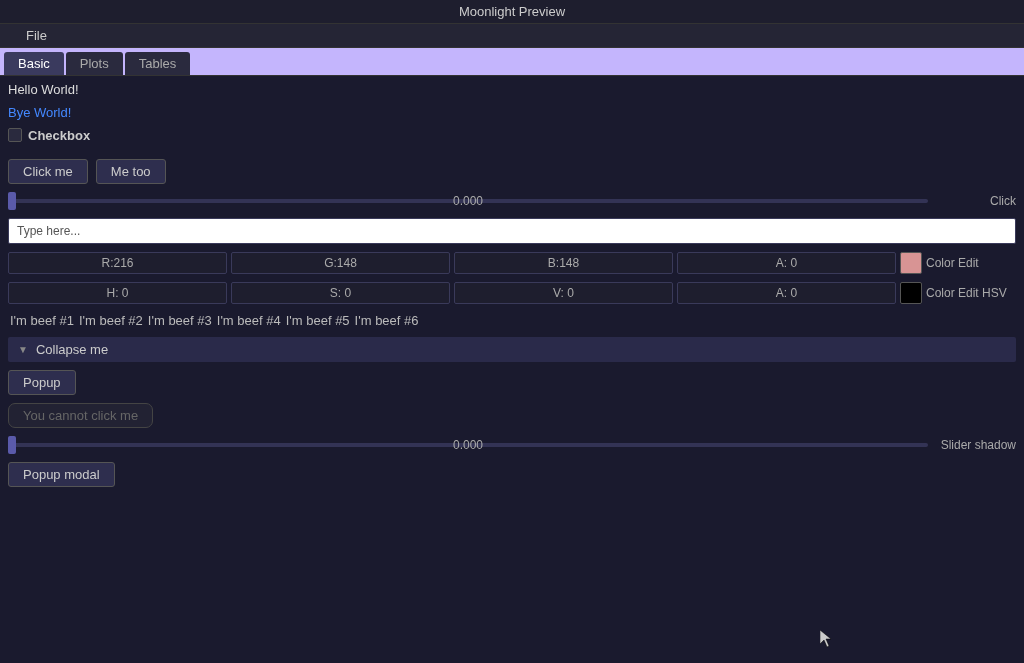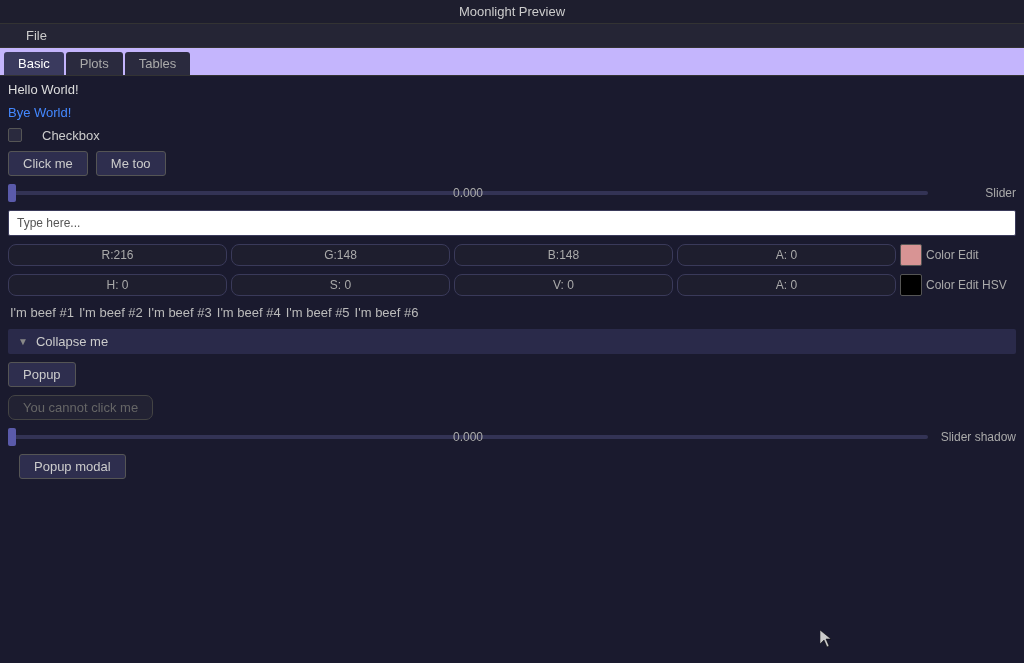--- a/index.html
+++ b/index.html
@@ -64,42 +64,43 @@
     }
 
     
     .text-hello { color: #dddddd; font-size: 13px; }
     .text-bye { color: #4488ff; font-size: 13px; cursor: pointer; }
 
     
     .checkbox-row {
       display: flex;
       align-items: flex-start;
-      gap: 20px;
+      gap: 6px;
+      font-weight: bold;
     }
     .custom-checkbox {
       width: 14px; height: 14px;
       background: #2a2a3e;
       border: 1px solid #555;
       border-radius: 2px;
       display: inline-block;
       cursor: pointer;
     }
 
     
     .btn {
       padding: 4px 14px;
       background: #2e2e4e;
       border: 1px solid #555;
       color: #cccccc;
       border-radius: 3px;
       cursor: pointer;
       font-size: 13px;
     }
-    .btn-row { display: flex; gap: 8px; }
+    .btn-row { display: flex; gap: 8px; margin-top: 8px; }
 
     
     .slider-row {
       display: flex;
       align-items: center;
       gap: 8px;
     }
     .slider-container {
       flex: 1;
       position: relative;
@@ -154,21 +155,21 @@
       gap: 4px;
     }
     .color-field {
       flex: 1;
       background: #1e1e2e;
       border: 1px solid #3a3a5a;
       color: #aaa;
       padding: 3px 6px;
       font-size: 12px;
       text-align: center;
-      border-radius: 8px;
+      border-radius: 2px;
     }
     .color-swatch {
       width: 22px; height: 22px;
       border-radius: 2px;
       border: 1px solid #555;
       cursor: pointer;
       flex-shrink: 0;
     }
     .color-label {
       min-width: 90px;
@@ -223,21 +224,20 @@
 
     
     .btn-modal {
       padding: 4px 14px;
       background: #2e2e4e;
       border: 1px solid #555;
       color: #cccccc;
       border-radius: 3px;
       cursor: pointer;
       font-size: 13px;
-      margin-left: 11px;
     }
 
     
     .section { margin-bottom: 2px; }
 
     
     #cursor {
       position: fixed;
       width: 12px;
       height: 18px;
@@ -278,21 +278,21 @@
     <button class="btn">Me too</button>
   </div>
 
   <div class="slider-row section">
     <div class="slider-container">
       <div class="slider-track">
         <div class="slider-thumb"></div>
       </div>
       <span class="slider-value">0.000</span>
     </div>
-    <span class="slider-label">Slider</span>
+    <span class="slider-label">Click</span>
   </div>
 
   <div class="section">
     <input class="text-input" type="text" placeholder="Type here..." style="">
   </div>
 
   <div class="color-row section">
     <div class="color-field">R:216</div>
     <div class="color-field">G:148</div>
     <div class="color-field">B:148</div>

